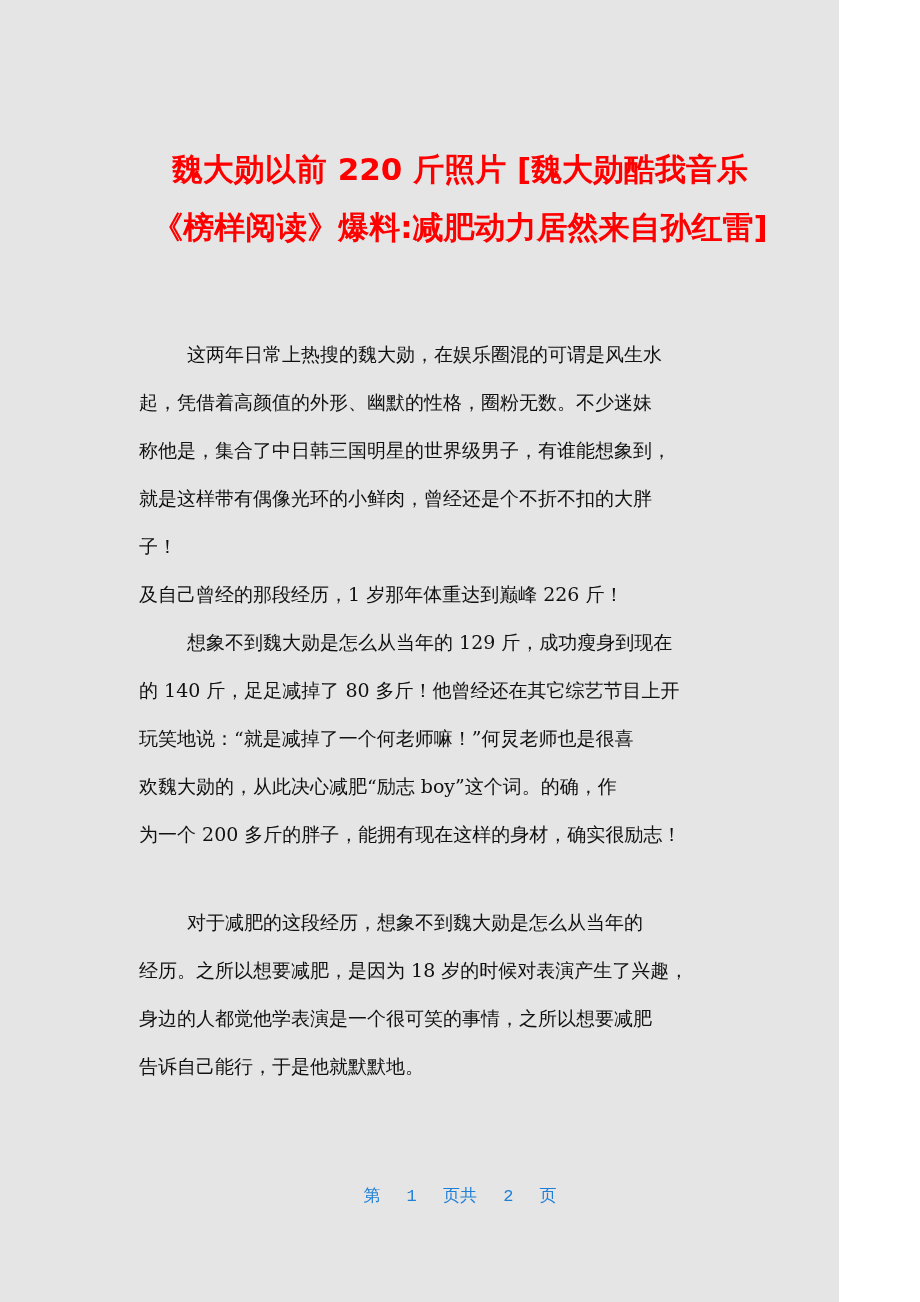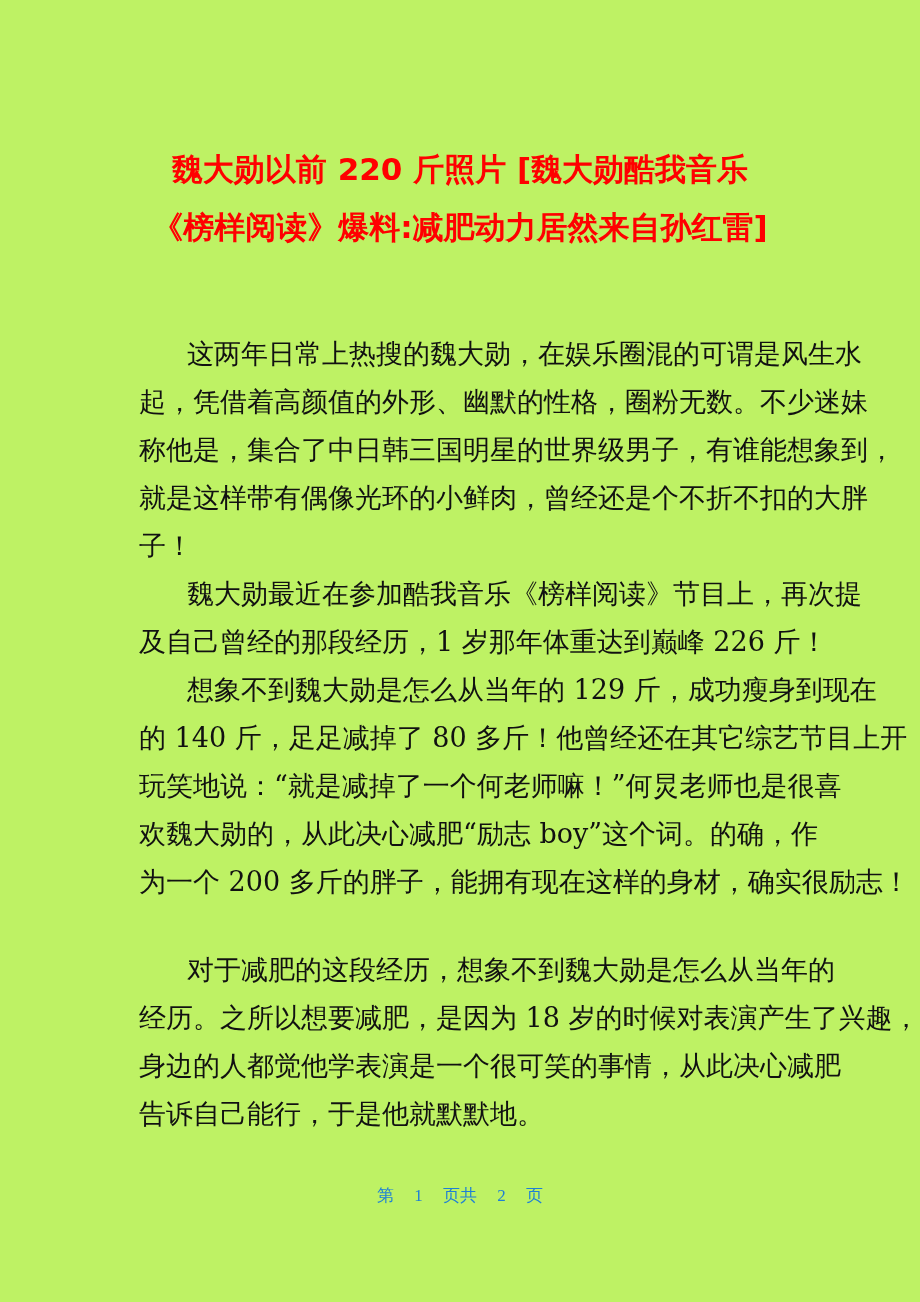--- a/index.html
+++ b/index.html
@@ -1,34 +1,34 @@
 <!DOCTYPE html>
 <html><head>
   <meta charset="utf-8">
   <style>
     html, body { margin: 0; padding: 0; background: #ffffff; }
     body { width: 920px; height: 1302px; position: relative; overflow: hidden; }
-    .page { position: absolute; left: 0; top: 0; width: 920px; height: 1302px; background: #bef264; }
+    .page { position: absolute; left: 0; top: 0; width: 839px; height: 1302px; background: #e5e5e5; }
     .title {
       position: absolute; left: 120px; width: 680px; top: 140px;
       text-align: center; color: #ff0000; font-weight: bold;
       font-family: "DejaVu Sans", sans-serif; font-size: 31px; line-height: 58px;
       letter-spacing: 0px;
     }
     .title .line { display: block; white-space: nowrap; }
     .body {
       position: absolute; left: 139px; width: 650px; top: 330px;
-      font-family: "DejaVu Serif", serif; font-size: 27px; color: #111;
+      font-family: "DejaVu Serif", serif; font-size: 19px; color: #111;
     }
     .line-row { display: block; white-space: nowrap; height: 48px; line-height: 48px; }
     .line-row.first { padding-left: 48px; }
     .gap { height: 40px; }
     .footer {
       position: absolute; top: 1184px; left: 0; width: 920px; text-align: center;
-      font-family: Liberation Serif, serif; font-size: 17px; color: #1e7fd6;
+      font-family: Liberation Mono, monospace; font-size: 17px; color: #1e7fd6;
     }
     .footer span { display: inline-block; margin: 0 8px; }
   </style>
 </head>
 <body>
 
 <div class="page">
   <div class="title">
     <span class="line">魏大勋以前 220 斤照片  [魏大勋酷我音乐</span>
     <span class="line">《榜样阅读》爆料:减肥动力居然来自孙红雷]</span>
@@ -36,35 +36,34 @@
 
   <div class="body">
     <div>
       <span class="line-row first">这两年日常上热搜的魏大勋，在娱乐圈混的可谓是风生水</span>
       <span class="line-row">起，凭借着高颜值的外形、幽默的性格，圈粉无数。不少迷妹</span>
       <span class="line-row">称他是，集合了中日韩三国明星的世界级男子，有谁能想象到，</span>
       <span class="line-row">就是这样带有偶像光环的小鲜肉，曾经还是个不折不扣的大胖</span>
       <span class="line-row">子！</span>
     </div>
     <div>
-      <span class="line-row first">魏大勋最近在参加酷我音乐《榜样阅读》节目上，再次提</span>
       <span class="line-row">及自己曾经的那段经历，1 岁那年体重达到巅峰 226 斤！</span>
     </div>
     <div>
       <span class="line-row first">想象不到魏大勋是怎么从当年的 129 斤，成功瘦身到现在</span>
       <span class="line-row">的 140 斤，足足减掉了 80 多斤！他曾经还在其它综艺节目上开</span>
       <span class="line-row">玩笑地说：“就是减掉了一个何老师嘛！”何炅老师也是很喜</span>
       <span class="line-row">欢魏大勋的，从此决心减肥“励志 boy”这个词。的确，作</span>
       <span class="line-row">为一个 200 多斤的胖子，能拥有现在这样的身材，确实很励志！</span>
     </div>
     <div class="gap"></div>
     <div>
       <span class="line-row first">对于减肥的这段经历，想象不到魏大勋是怎么从当年的</span>
       <span class="line-row">经历。之所以想要减肥，是因为 18 岁的时候对表演产生了兴趣，</span>
-      <span class="line-row">身边的人都觉他学表演是一个很可笑的事情，从此决心减肥</span>
+      <span class="line-row">身边的人都觉他学表演是一个很可笑的事情，之所以想要减肥</span>
       <span class="line-row">告诉自己能行，于是他就默默地。</span>
     </div>
   </div>
 
   <div class="footer">
     <span>第</span>
     <span>1</span>
     <span>页共</span>
     <span>2</span>
     <span>页</span>

